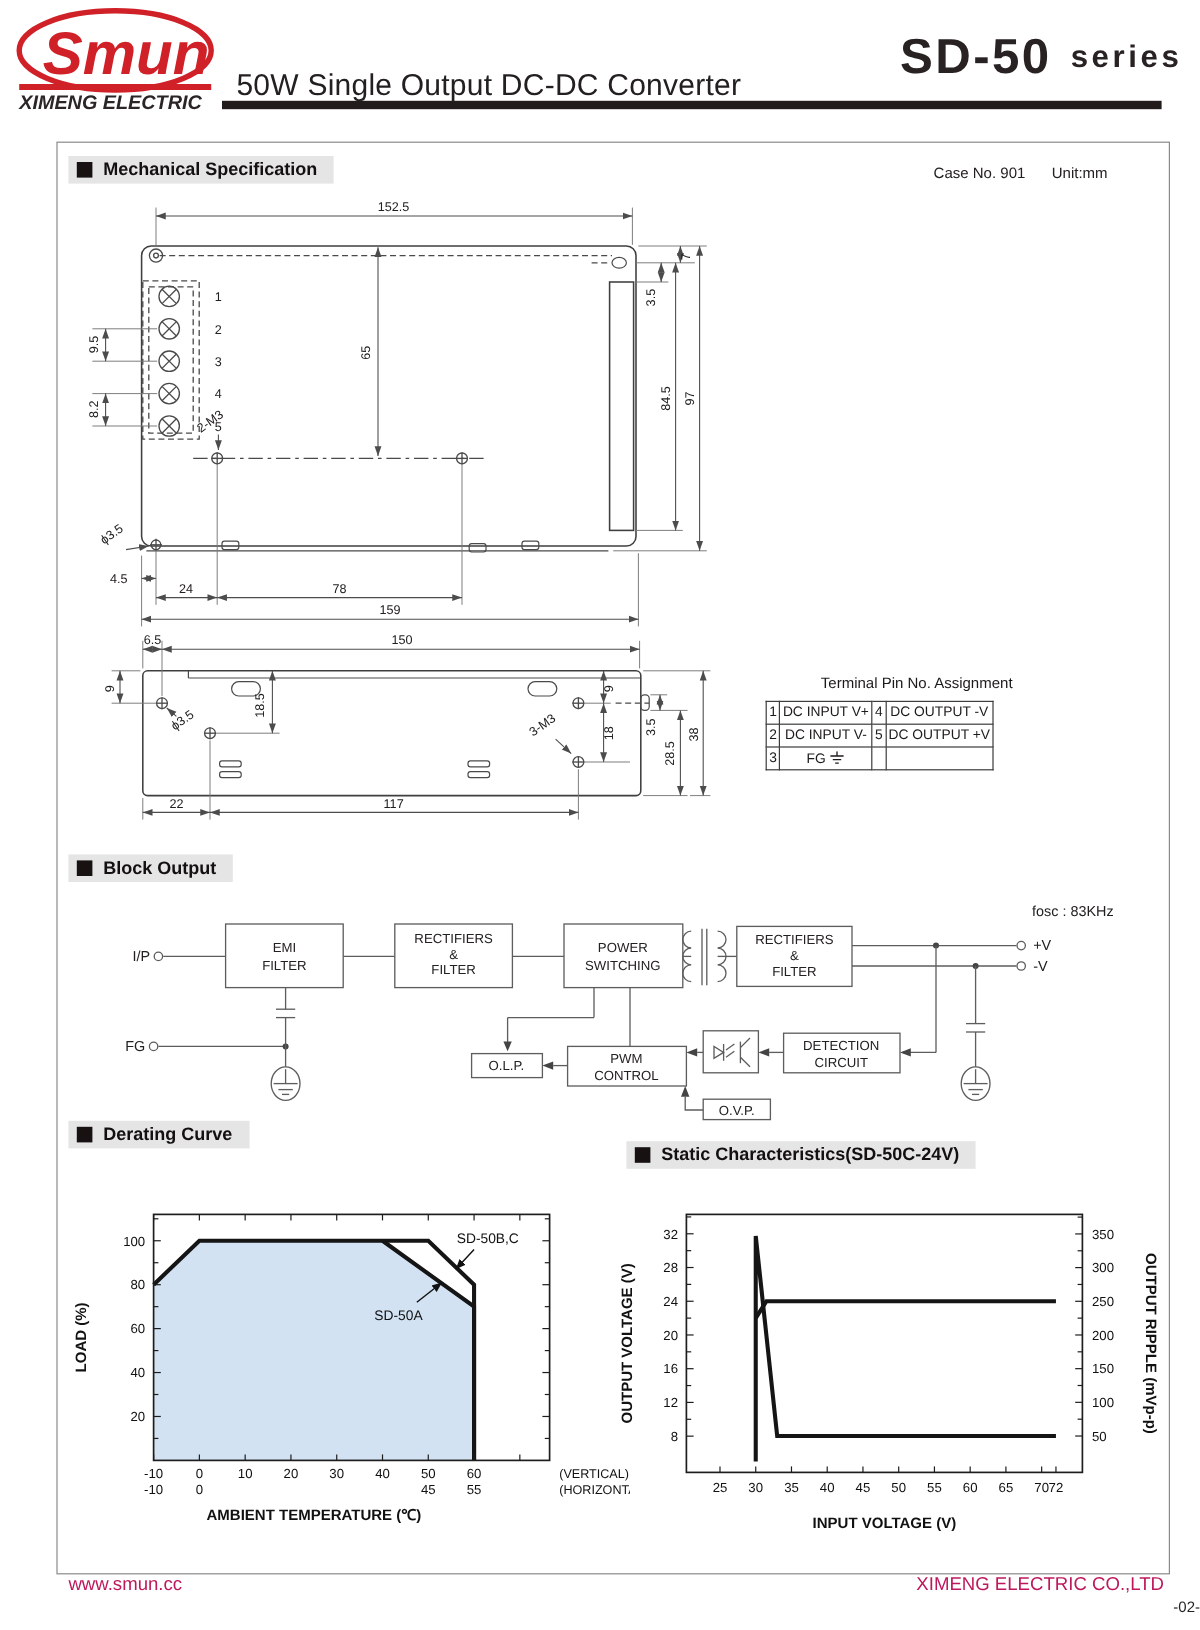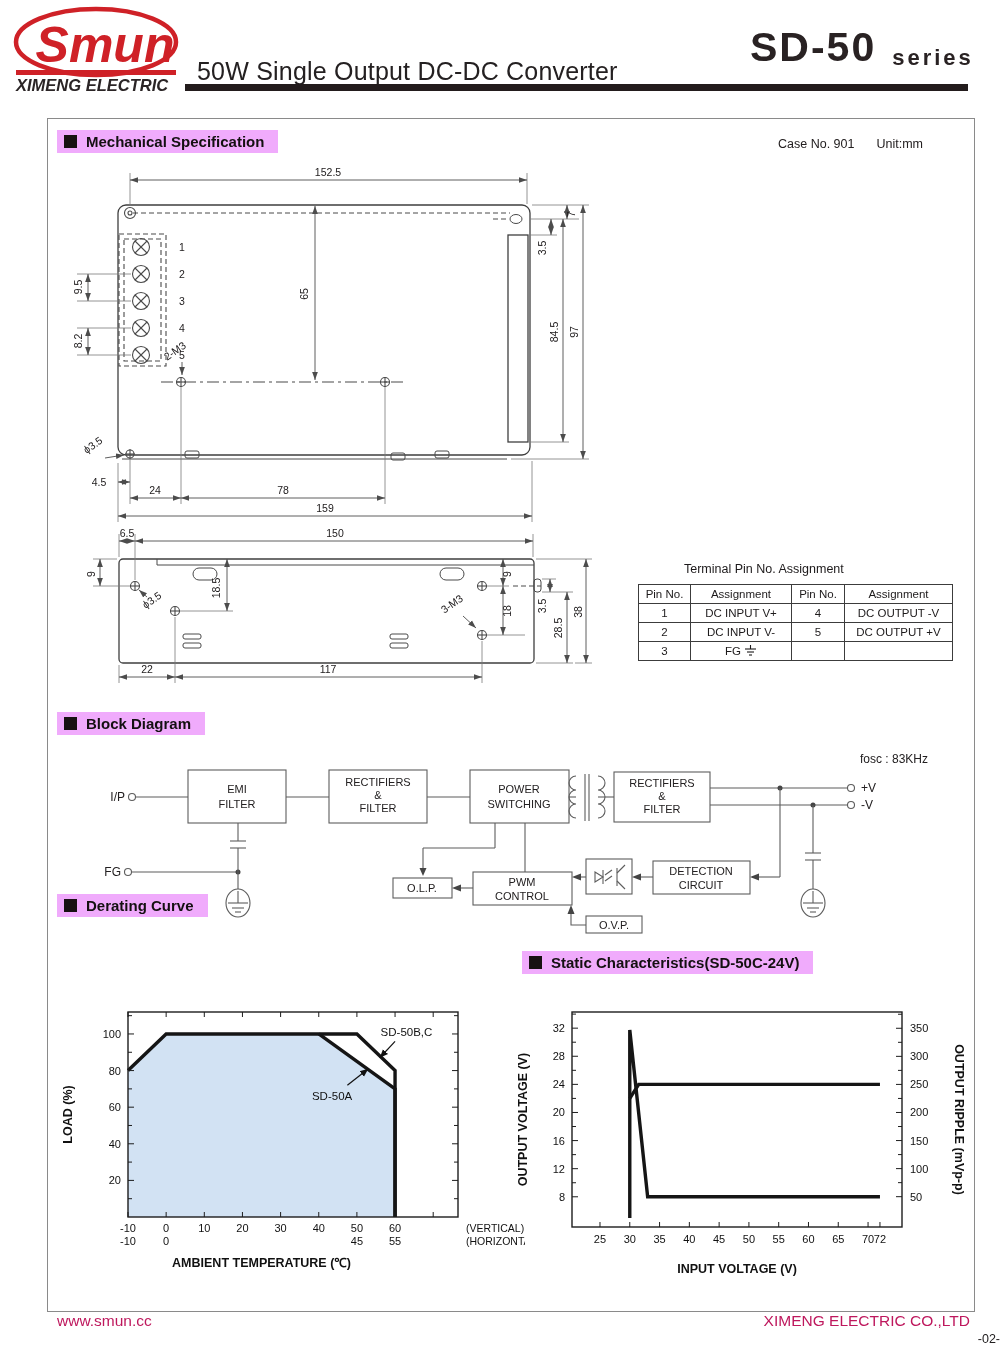--- a/index.html
+++ b/index.html
@@ -1,25 +1,25 @@
 <!DOCTYPE html>
 <html><head>
 <meta charset="utf-8">
 <style>
   html,body{margin:0;padding:0;background:#fff;}
   .page{position:relative;width:1000px;height:1358px;background:#fff;overflow:hidden;
         font-family:"Liberation Sans",sans-serif;color:#1d1a1b;}
   .abs{position:absolute;}
-  .sec{display:inline-flex;align-items:center;gap:9px;background:#f0abfc;
+  .sec{display:inline-flex;align-items:center;gap:9px;background:#e5e5e5;
        padding:3px 14px 3px 7px;font-weight:bold;font-size:15px;color:#141011;white-space:nowrap;}
   .sec .sq{width:13px;height:13px;background:#171112;display:inline-block;}
   .doc-title{font-size:25px;color:#242021;letter-spacing:0.2px;margin-left:12px;}
-  .series-wrap{display:flex;align-items:flex-end;}
+  .series-wrap{display:flex;align-items:center;}
   .series-big{font-size:41px;font-weight:bold;color:#292223;letter-spacing:2px;}
-  .series-small{font-size:22px;font-weight:bold;color:#292223;letter-spacing:3px;margin-left:16px;}
+  .series-small{font-size:26px;font-weight:bold;color:#292223;letter-spacing:3px;margin-left:16px;}
   .hbar{background:#231c1d;}
   .content-box{border:1.2px solid #8a8a8a;}
   .casenote{font-size:12.5px;color:#242021;}
   .casenote span{margin-right:22px;}
   table.pins{border-collapse:collapse;font-size:11.5px;color:#1d1a1b;}
   table.pins td,table.pins th{border:1px solid #3c3c3c;text-align:center;padding:1px 2px;
        height:16px;font-weight:normal;}
   .pins-title{font-size:12.5px;color:#1d1a1b;margin-left:46px;}
   .footer-txt{font-size:15.5px;color:#be185d;}
   .page-num{font-size:12.5px;color:#232021;text-align:right;width:100%;}
@@ -270,26 +270,20 @@
       <text class="dlab" text-anchor="middle" x="92" y="673">22</text>
       <line class="ext" x1="427" y1="641" x2="427" y2="683"></line>
       <line class="dim" x1="120" y1="677" x2="427" y2="677"></line>
       <text class="dlab" text-anchor="middle" x="273" y="673">117</text>
     </g>
   </svg>
 
   <div class="abs pins-title" style="left:638px;top:562px">Terminal Pin No.  Assignment</div>
   <table class="pins abs" style="left:638px;top:584px">
     <tbody>
-        <tr>
-      <th style="width:47px">Pin No.</th>
-      <th style="width:96px">Assignment</th>
-      <th style="width:48px">Pin No.</th>
-      <th style="width:103px">Assignment</th>
-    </tr>
     <tr>
       <td>1</td>
       <td>DC INPUT V+</td>
       <td>4</td>
       <td>DC OUTPUT -V</td>
     </tr>
     <tr>
       <td>2</td>
       <td>DC INPUT V-</td>
       <td>5</td>
@@ -309,21 +303,21 @@
         </svg>
       </td>
       <td></td>
       <td></td>
     </tr>
   </tbody>
     </table>
 
   <div class="abs sec" style="left:57px;top:712px">
     <span class="sq"></span>
-    <span>Block Diagram</span>
+    <span>Block Output</span>
   </div>
 
   <svg class="abs" style="left:55px;top:745px" width="920" height="200" viewBox="0 0 920 200">
     <text class="btxt2" x="805" y="18">fosc : 83KHz</text>
 
     <text class="btxt2" x="70" y="56" text-anchor="end">I/P</text>
     <circle class="wire" cx="77" cy="52" r="3.5"></circle>
     <line class="wire" x1="81" y1="52" x2="133" y2="52"></line>
 
     <text class="btxt2" x="66" y="131" text-anchor="end">FG</text>
@@ -445,21 +439,21 @@
     </g>
 
     <g>
       <rect class="blk" x="531" y="171" width="56" height="17"></rect>
       <text class="btxt" x="559" y="184" text-anchor="middle">O.V.P.</text>
     </g>
     <polyline class="wire" points="531,180 516,180 516,169"></polyline>
     <polygon points="516,160 512.5,169 519.5,169" fill="#444"></polygon>
   </svg>
 
-  <div class="abs sec" style="left:57px;top:894px">
+  <div class="abs sec" style="left:57px;top:934px">
     <span class="sq"></span>
     <span>Derating Curve</span>
   </div>
   <div class="abs sec" style="left:522px;top:951px">
     <span class="sq"></span>
     <span>Static Characteristics(SD-50C-24V)</span>
   </div>
 
   <svg id="derating-svg" class="abs" style="left:55px;top:985px" width="470" height="305" viewBox="0 0 470 305">
     <defs>

